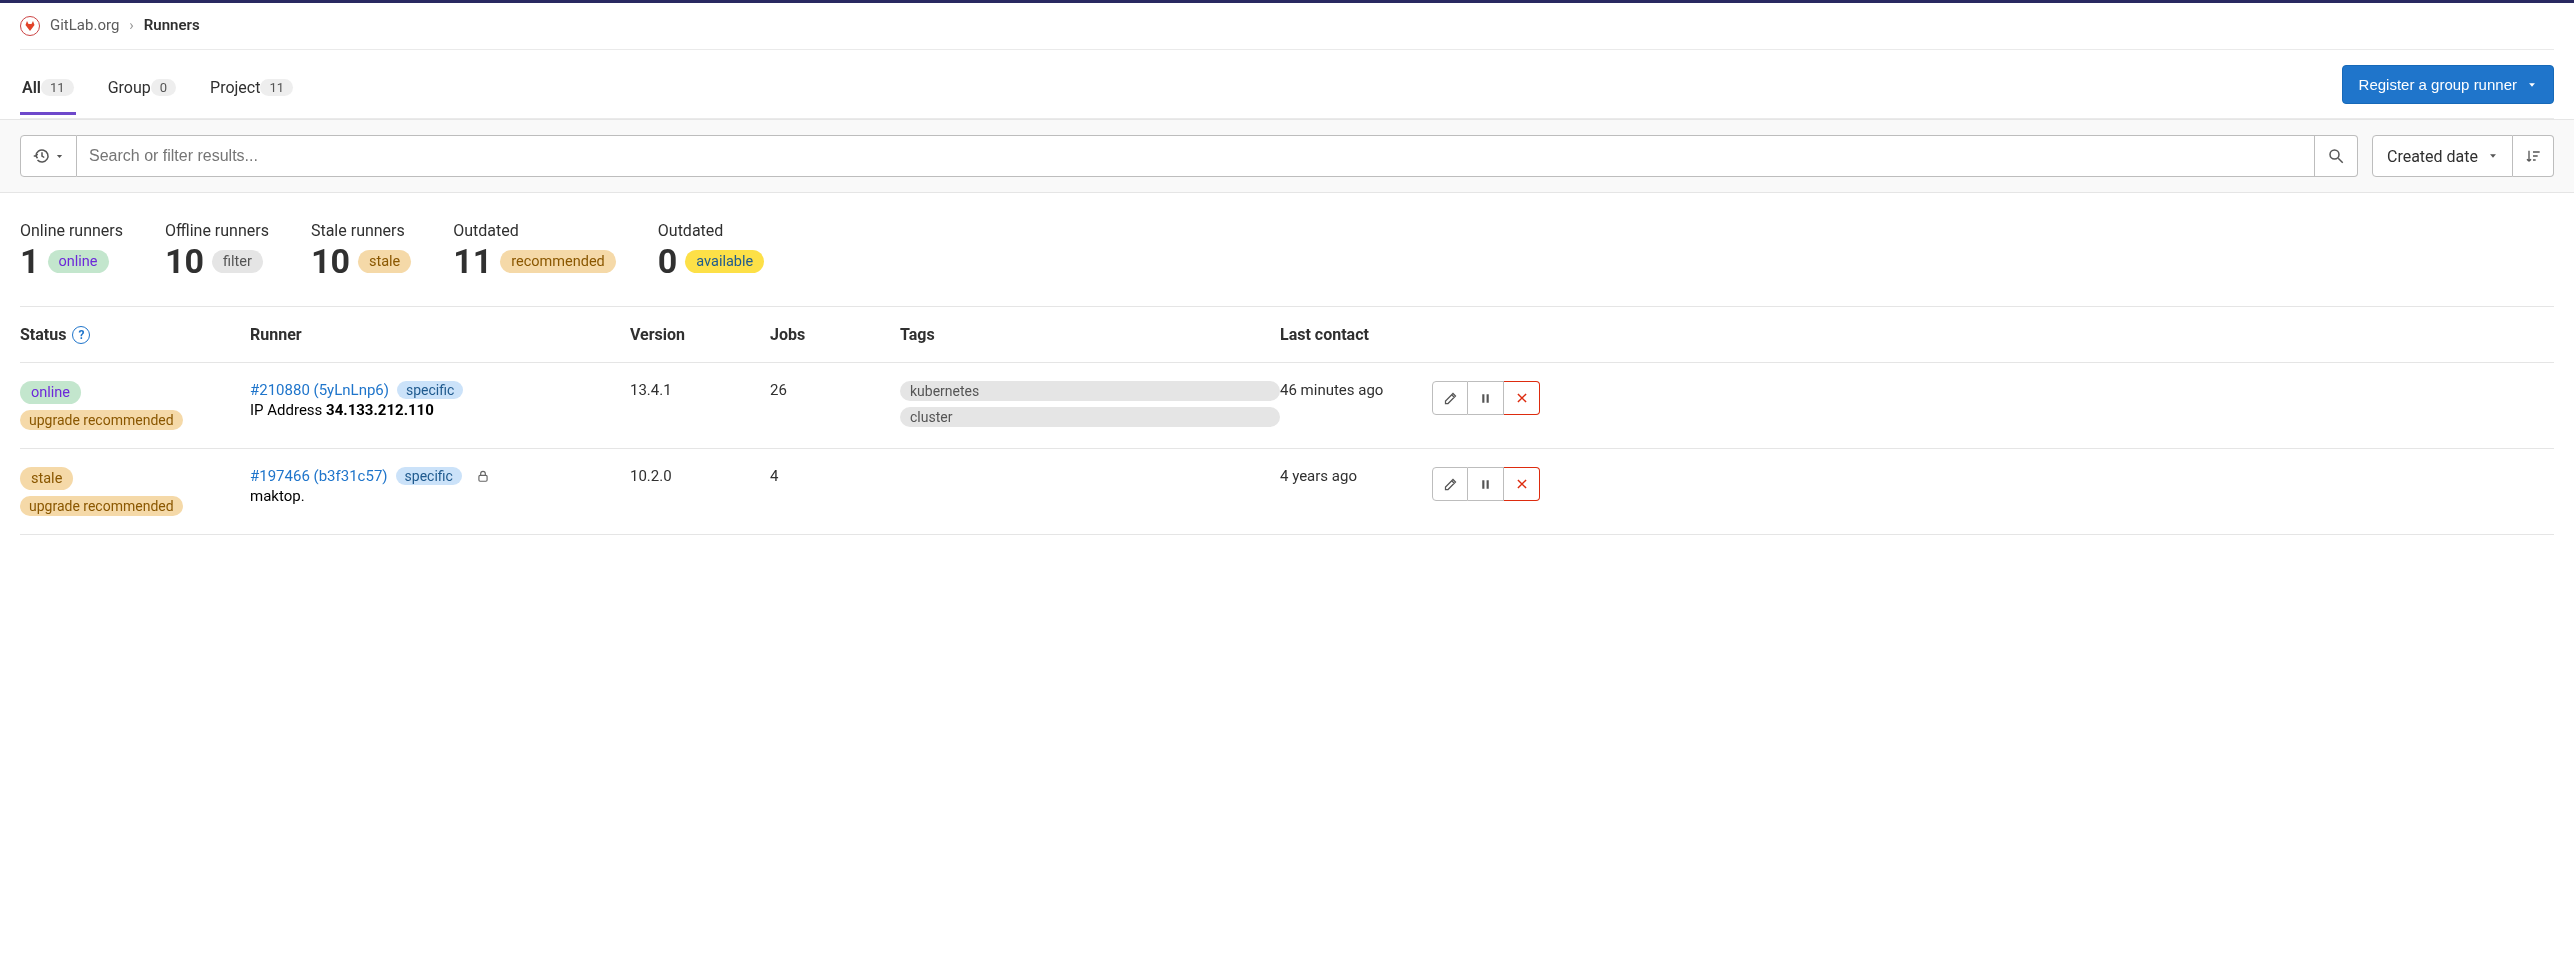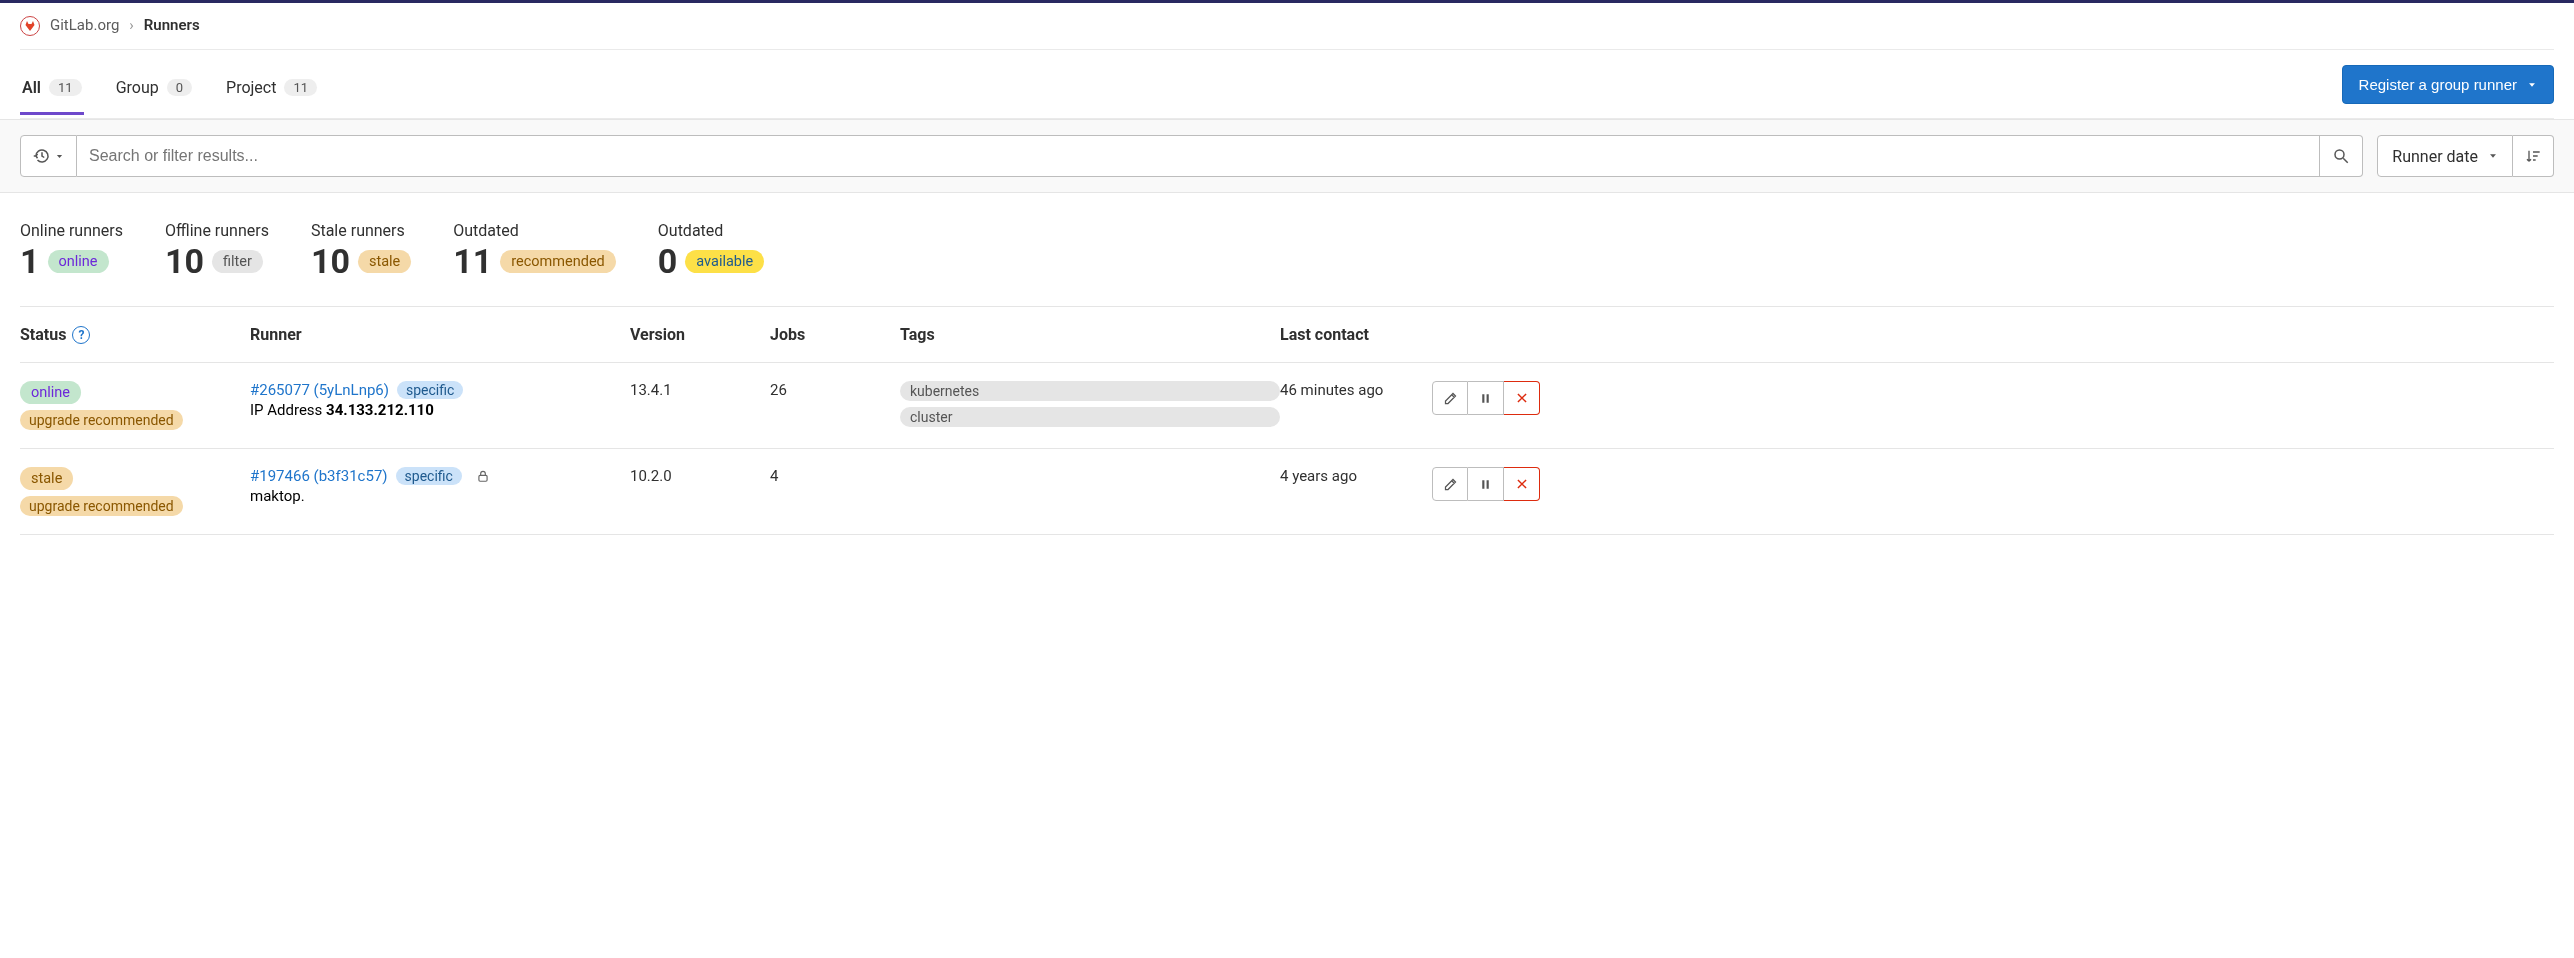--- a/index.html
+++ b/index.html
@@ -28,21 +28,21 @@
 .breadcrumb-sep { color: #999; }
 .breadcrumb-current { font-weight: 600; color: #303030; }
 
 .tabs-row {
   display: flex; justify-content: space-between; align-items: center;
   padding-top: 15px;
   border-bottom: 1px solid #eaeaea;
 }
 .tabs { display: flex; gap: 30px; }
 .tab {
-  display: flex; align-items: center; gap: 8px;
+  display: flex; align-items: center; 
   padding: 10px 2px 15px 2px;
   font-size: 16px; cursor: pointer;
   border-bottom: 3px solid transparent;
 }
 .tab.active { font-weight: 600; border-bottom-color: #6e49cb; }
 .badge-count {
   background: #eee; color: #555;
   border-radius: 12px; padding: 1px 9px;
   font-size: 13px; font-weight: 400;
 }
@@ -186,21 +186,21 @@
       <input class="search-input" placeholder="Search or filter results..." style="">
       <div class="search-btn">
         <svg width="18" height="18" viewBox="0 0 24 24">
             <circle cx="10" cy="10" r="6" fill="none" stroke="#555" stroke-width="2"></circle>
             <line x1="15" y1="15" x2="21" y2="21" stroke="#555" stroke-width="2"></line>
           </svg>
       </div>
     </div>
     <div class="sort-group">
       <div class="sort-select">
-        <span>Runner date</span>
+        <span>Created date</span>
         <svg width="10" height="10" viewBox="0 0 24 24">
             <path fill="#555" d="M5 8l7 8 7-8z"></path>
           </svg>
       </div>
       <div class="sort-dir">
         <svg width="16" height="16" viewBox="0 0 24 24">
             <path fill="none" stroke="#555" stroke-width="2" d="M6 4v16m0 0-3-3m3 3 3-3M12 6h10M12 12h7M12 18h4"></path>
           </svg>
       </div>
     </div>
@@ -258,21 +258,21 @@
       <div></div>
     </div>
     <div id="tbody">
         <div class="trow">
     <div class="td-status">
       <span class="pill pill-online">online</span>
       <span class="pill pill-upgrade">upgrade recommended</span>
     </div>
     <div class="td-runner">
       <div class="runner-line">
-        <span class="link">#265077 (5yLnLnp6)</span>
+        <span class="link">#210880 (5yLnLnp6)</span>
         <span class="pill pill-specific">specific</span>
 
       </div>
       <div class="sub">IP Address <b>34.133.212.110</b></div>
     </div>
     <div>13.4.1</div>
     <div>26</div>
     <div class="td-tags">
             <span class="pill pill-tag">kubernetes</span>
             <span class="pill pill-tag">cluster</span>

